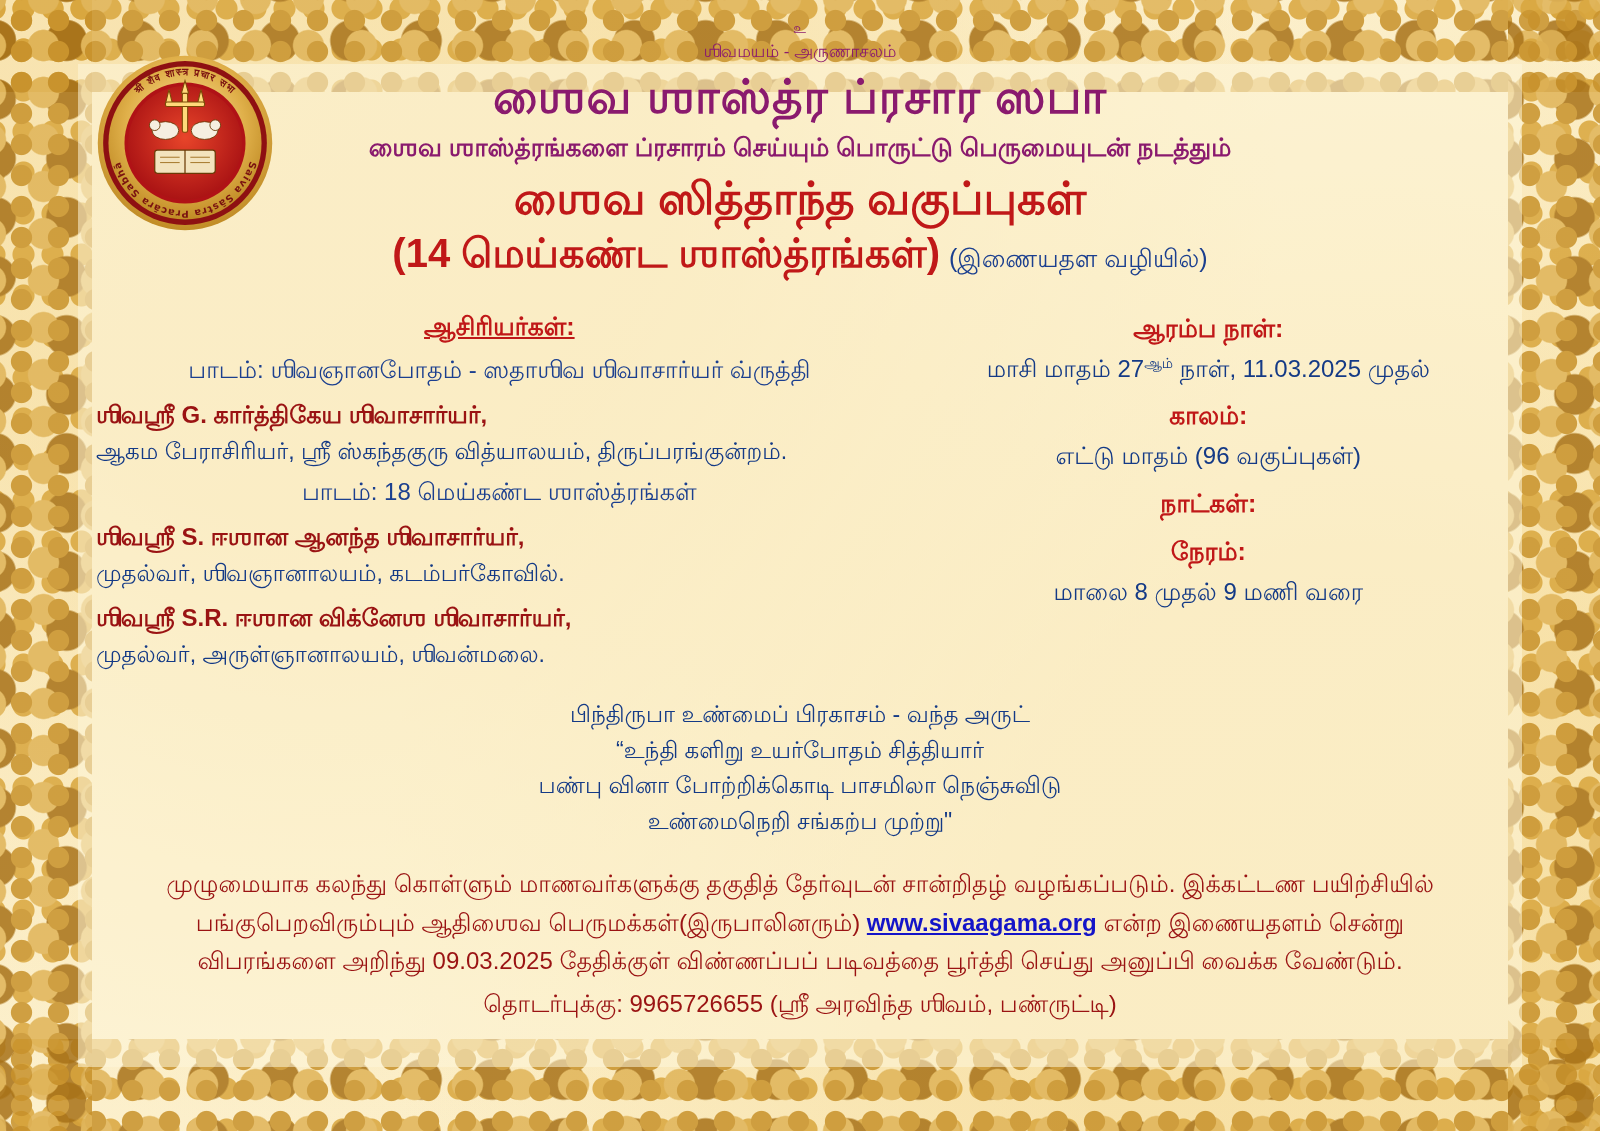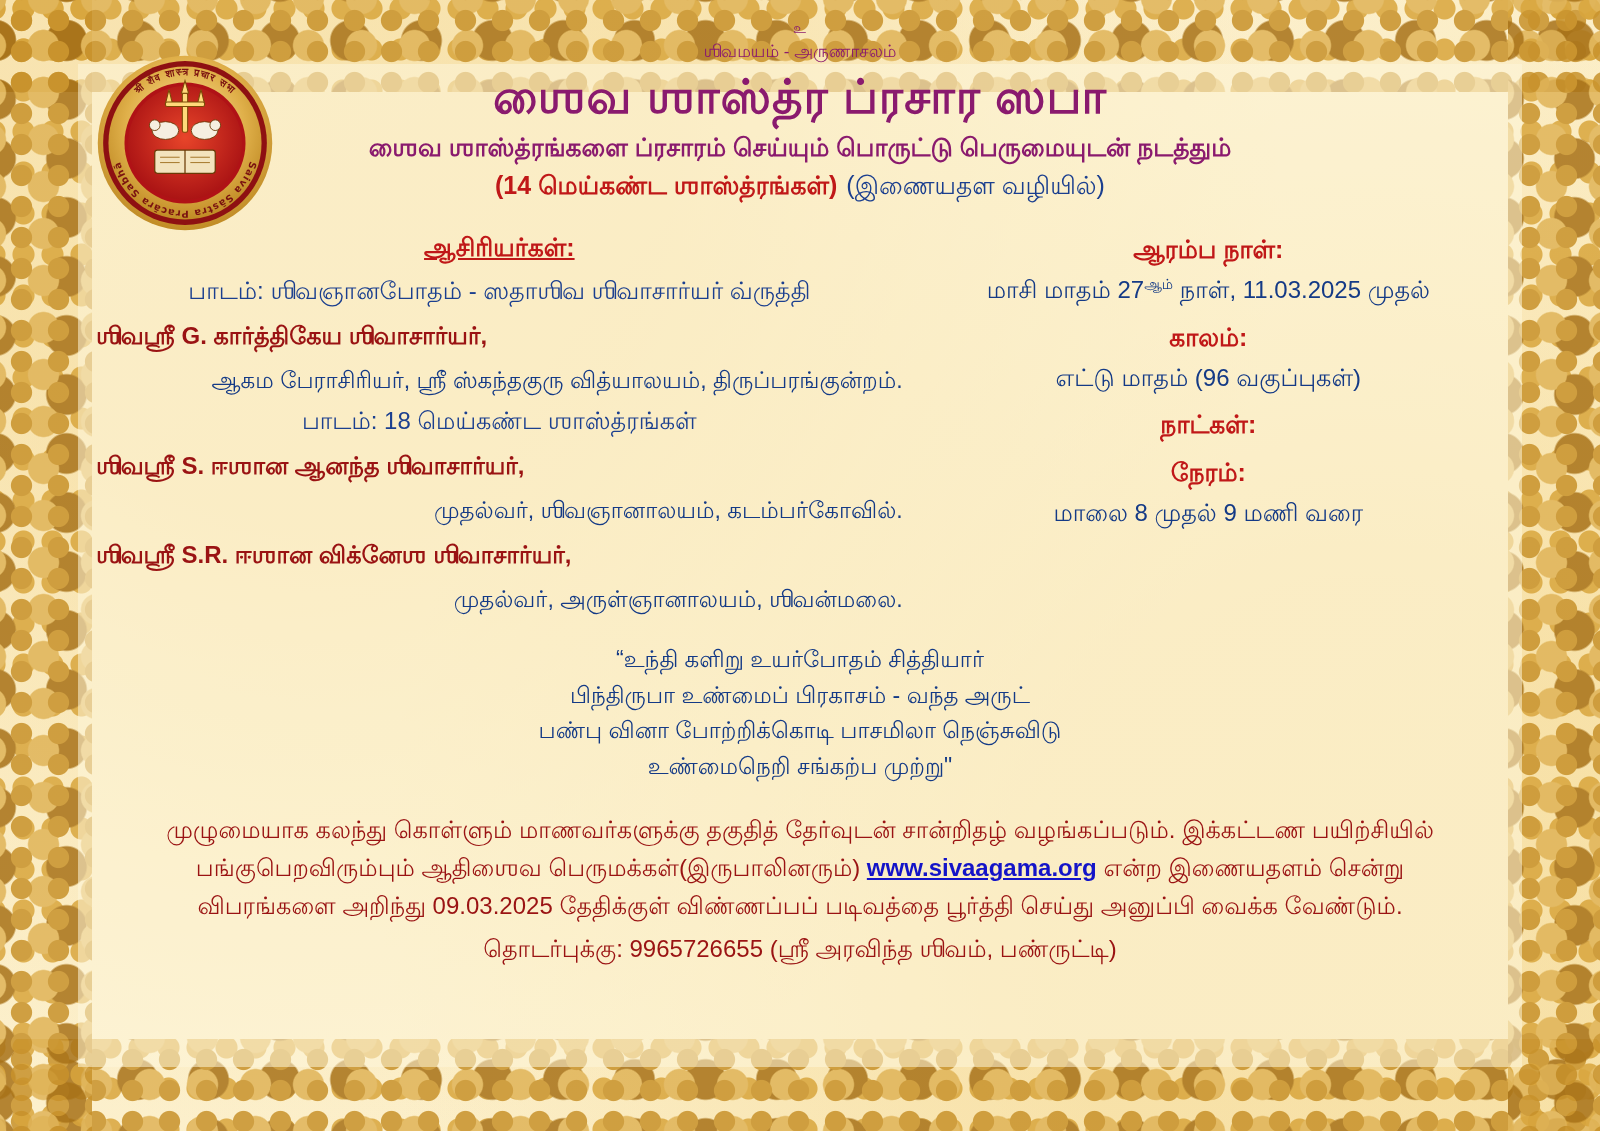--- a/index.html
+++ b/index.html
@@ -111,21 +111,21 @@
     font-weight: bold;
     margin-top: 8px;
     line-height: 1.15;
   }
   .class-sub {
     margin-top: 6px;
     font-size: 0;
   }
   .class-sub .big {
     color: #c01818;
-    font-size: 25px;
+    font-size: 40px;
     font-weight: bold;
   }
   .class-sub .small {
     color: #1b3f8f;
     font-size: 25px;
     margin-left: 9px;
   }
 
   
   .body-cols {
@@ -162,22 +162,21 @@
   }
   .teacher-name {
     color: #9a1313;
     font-size: 24px;
     font-weight: bold;
     margin-top: 14px;
   }
   .teacher-desc {
     color: #143a86;
     font-size: 23px;
-    margin-top: 14px;
-    text-align: right;
+    margin-top: 6px;
   }
 
   .right-label {
     color: #c01818;
     font-weight: bold;
     font-size: 25px;
     margin-top: 16px;
   }
   .right-label.first { margin-top: 0; }
   .right-value {
@@ -291,20 +290,21 @@
   <div class="content">
 
     <div class="top-invoc">
       <div class="u">உ</div>
       <div class="sivamayam">ஶிவமயம் - அருணாசலம்</div>
     </div>
 
     <div class="title-block">
       <div class="sabha-title">ஶைவ ஶாஸ்த்ர ப்ரசார ஸபா</div>
       <div class="subtitle-line">ஶைவ ஶாஸ்த்ரங்களை ப்ரசாரம் செய்யும் பொருட்டு பெருமையுடன் நடத்தும்</div>
+      <div class="class-title">ஶைவ ஸித்தாந்த வகுப்புகள்</div>
       <div class="class-sub">
         <span class="big">(14 மெய்கண்ட ஶாஸ்த்ரங்கள்)</span>
         <span class="small">(இணையதள வழியில்)</span>
       </div>
     </div>
 
     <div class="body-cols">
 
       <div class="col-left">
         <div class="heading-ul">ஆசிரியர்கள்:</div>
@@ -335,22 +335,22 @@
         <div class="right-value">எட்டு மாதம் (96 வகுப்புகள்)</div>
 
         <div class="right-label">நாட்கள்:</div>
 
         <div class="right-label">நேரம்:</div>
         <div class="right-value">மாலை 8 முதல் 9 மணி வரை</div>
       </div>
     </div>
 
     <div class="verse">
+      <div>பிந்திருபா உண்மைப் பிரகாசம் - வந்த அருட்</div>
       <div>“உந்தி களிறு உயர்போதம் சித்தியார்</div>
-      <div>பிந்திருபா உண்மைப் பிரகாசம் - வந்த அருட்</div>
       <div>பண்பு வினா போற்றிக்கொடி பாசமிலா நெஞ்சுவிடு</div>
       <div>உண்மைநெறி சங்கற்ப முற்று"</div>
     </div>
 
     <div class="footer">
       <div>முழுமையாக கலந்து கொள்ளும் மாணவர்களுக்கு தகுதித் தேர்வுடன் சான்றிதழ் வழங்கப்படும். இக்கட்டண பயிற்சியில்</div>
       <div>
         <span>பங்குபெறவிரும்பும் ஆதிஶைவ பெருமக்கள்(இருபாலினரும்) </span><a class="weblink" href="#">www.sivaagama.org</a><span> என்ற இணையதளம் சென்று</span>
       </div>
       <div>விபரங்களை அறிந்து 09.03.2025 தேதிக்குள் விண்ணப்பப் படிவத்தை பூர்த்தி செய்து அனுப்பி வைக்க வேண்டும்.</div>

